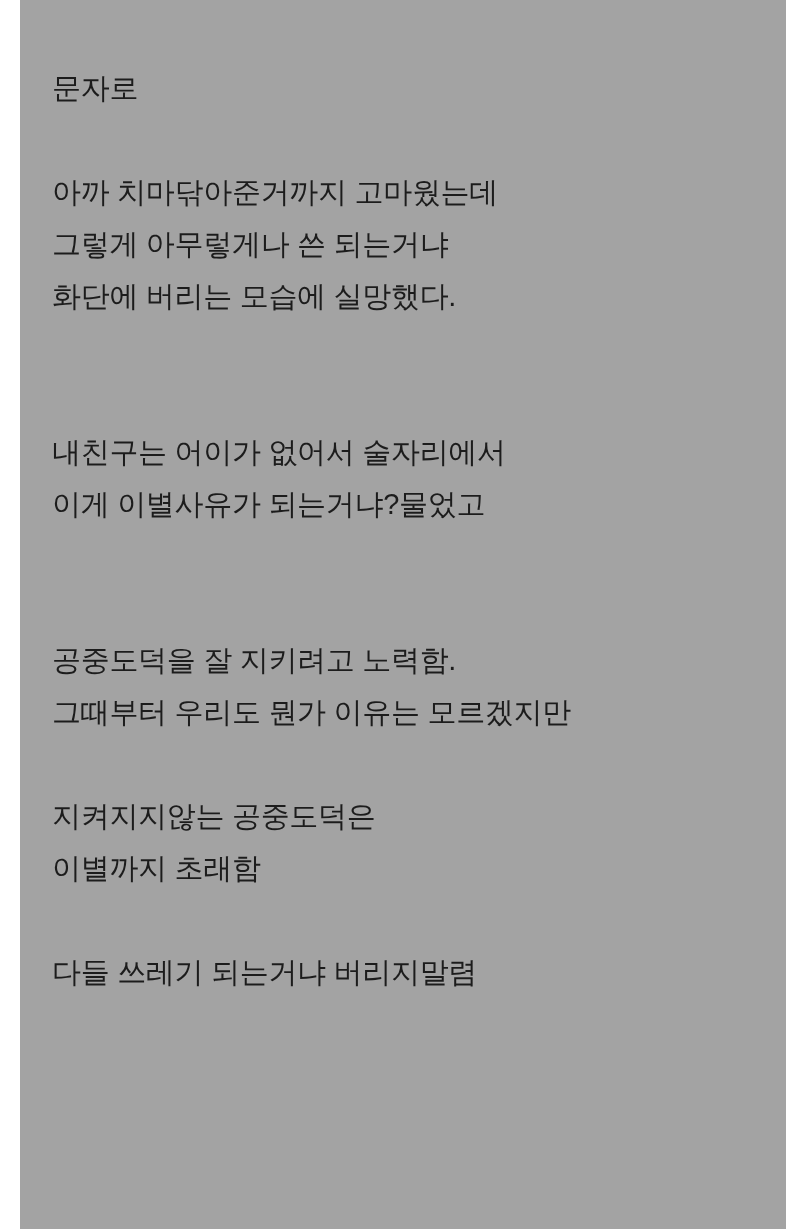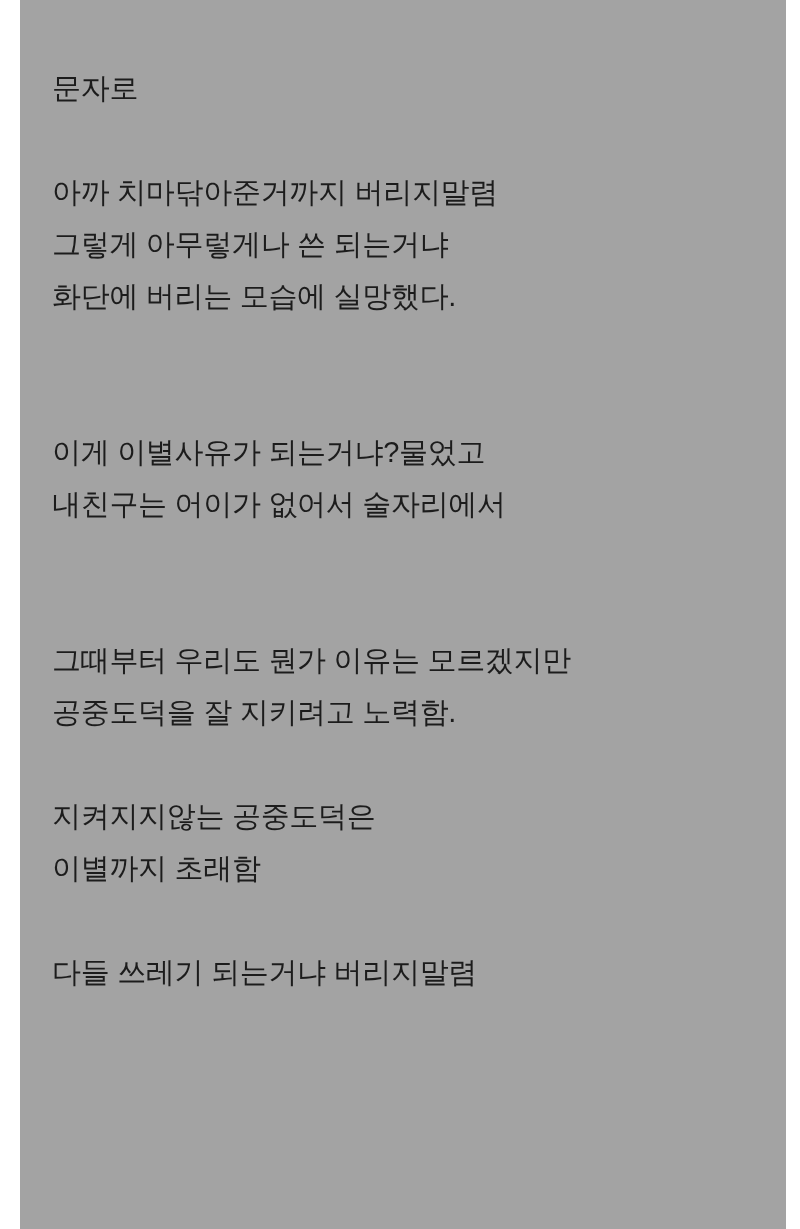--- a/index.html
+++ b/index.html
@@ -64,39 +64,39 @@
   <div class="edge-right"></div>
 
   <div class="content">
 
     <div class="block">
       <div class="line">문자로</div>
     </div>
     <div class="gap"></div>
 
     <div class="block">
-      <div class="line">아까 치마닦아준거까지 버리지말렴</div>
+      <div class="line">아까 치마닦아준거까지 고마웠는데</div>
       <div class="line">그렇게 아무렇게나 쓴 되는거냐</div>
       <div class="line">화단에 버리는 모습에 실망했다.</div>
     </div>
     <div class="gap"></div>
 
     <div class="gap"></div>
 
     <div class="block">
+      <div class="line">내친구는 어이가 없어서 술자리에서</div>
       <div class="line">이게 이별사유가 되는거냐?물었고</div>
-      <div class="line">내친구는 어이가 없어서 술자리에서</div>
     </div>
     <div class="gap"></div>
 
     <div class="gap"></div>
 
     <div class="block">
+      <div class="line">공중도덕을 잘 지키려고 노력함.</div>
       <div class="line">그때부터 우리도 뭔가 이유는 모르겠지만</div>
-      <div class="line">공중도덕을 잘 지키려고 노력함.</div>
     </div>
     <div class="gap"></div>
 
     <div class="block">
       <div class="line">지켜지지않는 공중도덕은</div>
       <div class="line">이별까지 초래함</div>
     </div>
     <div class="gap"></div>
 
     <div class="block">

